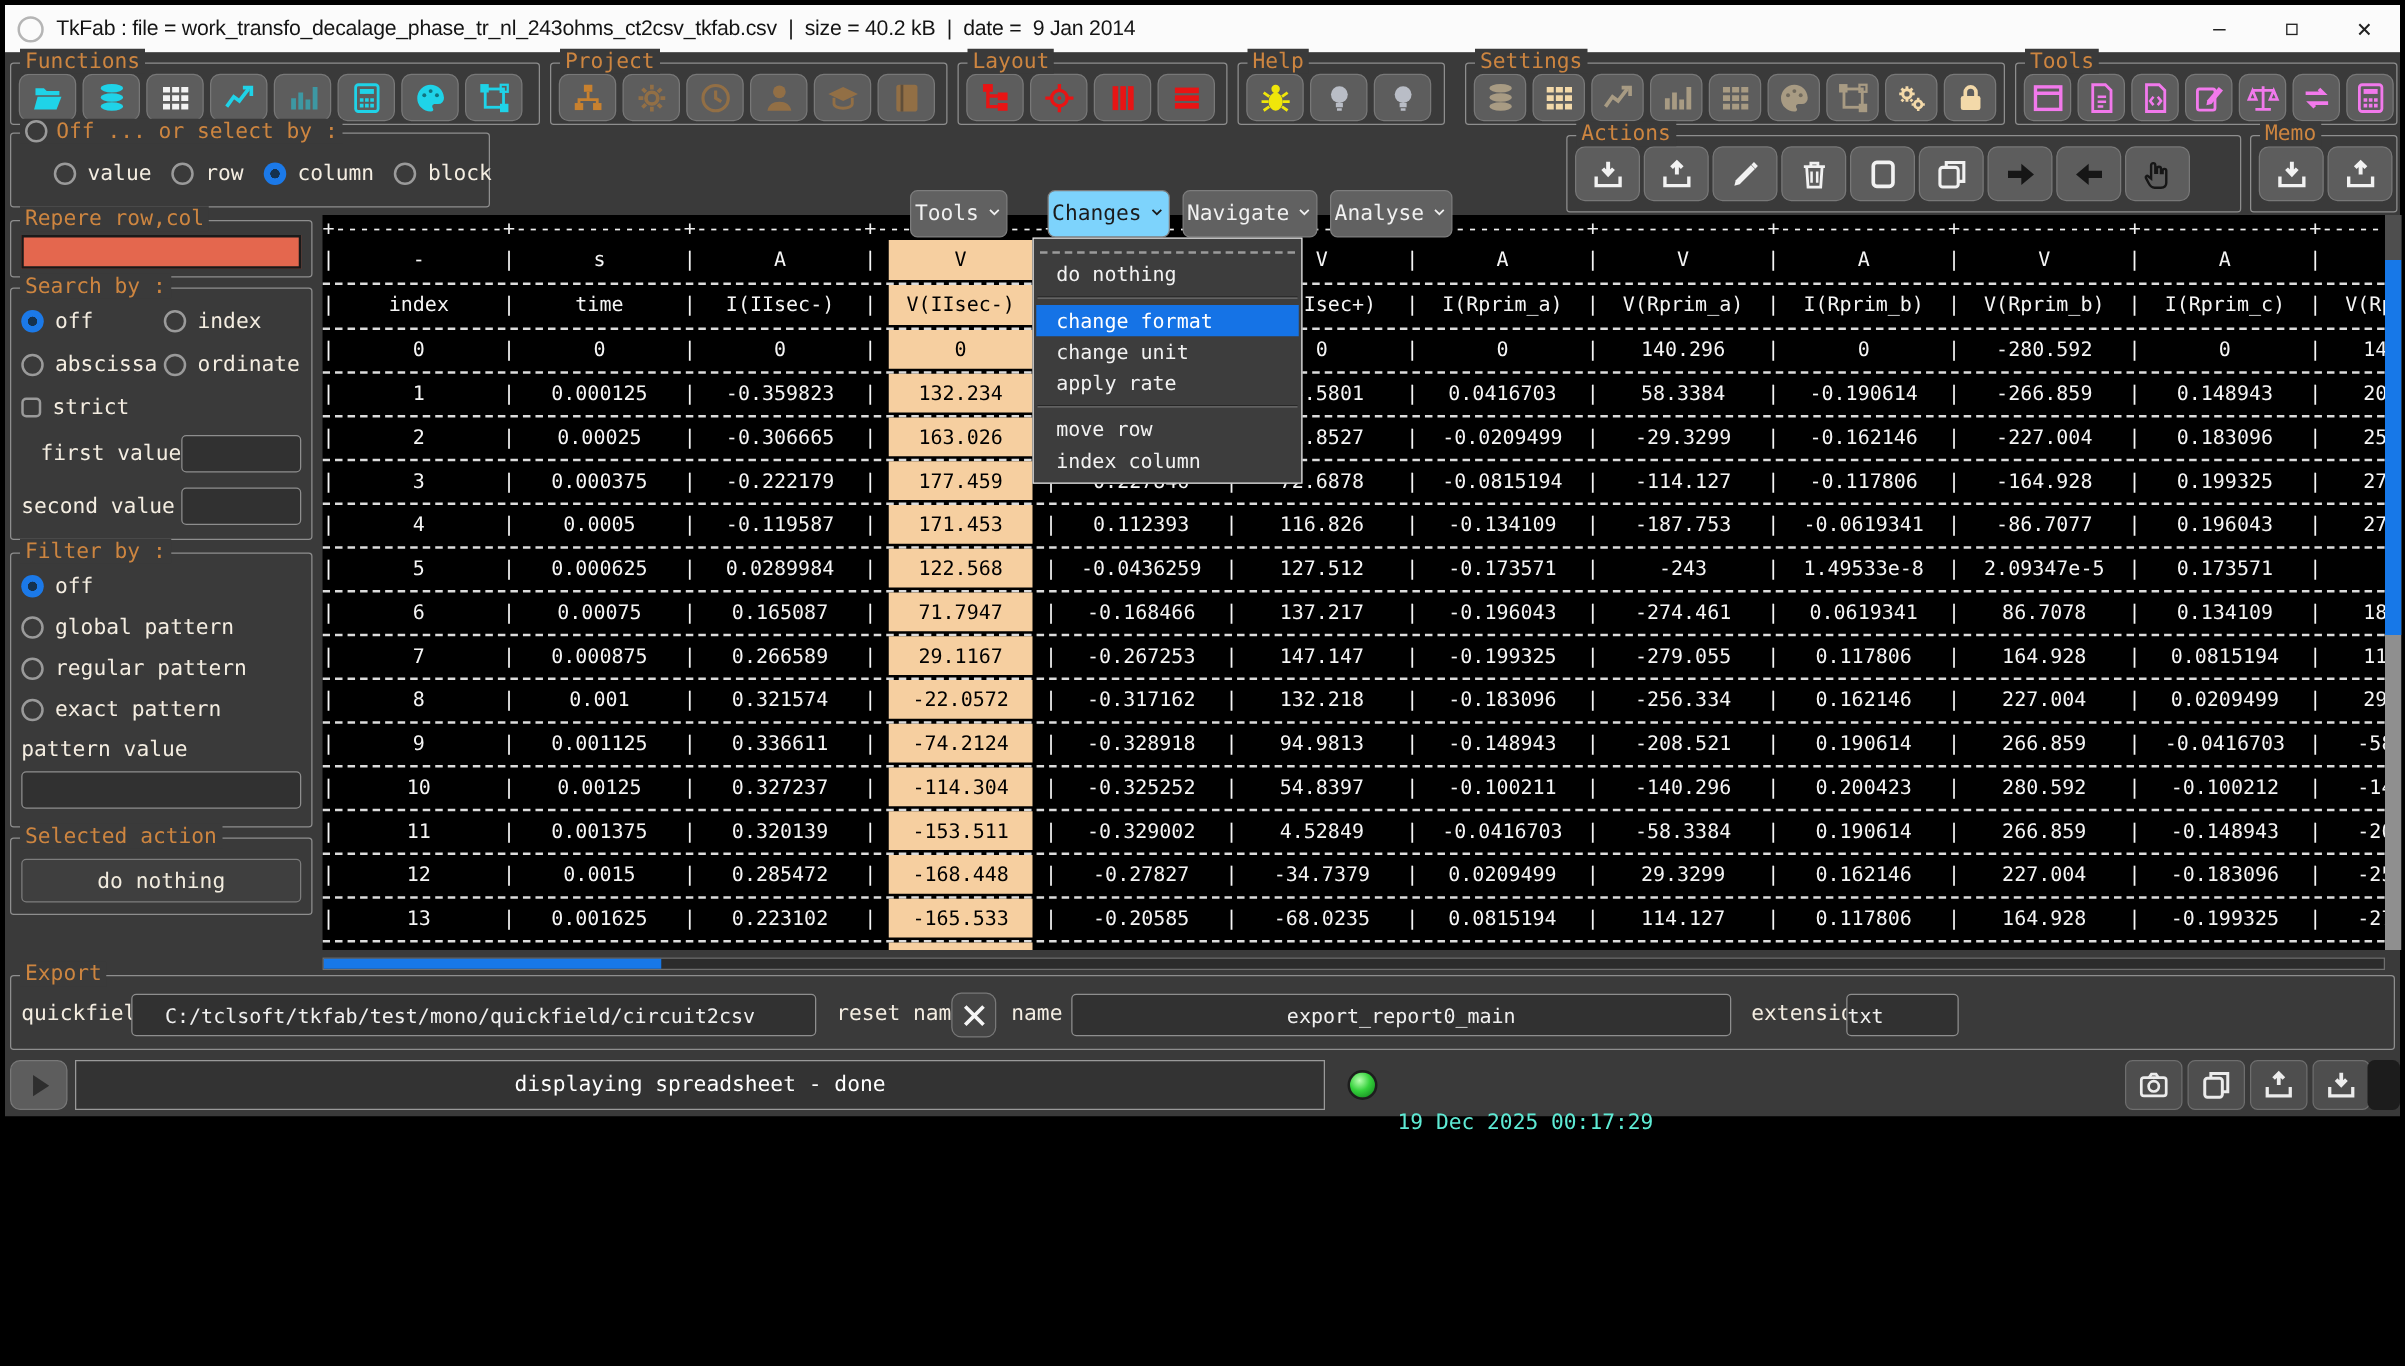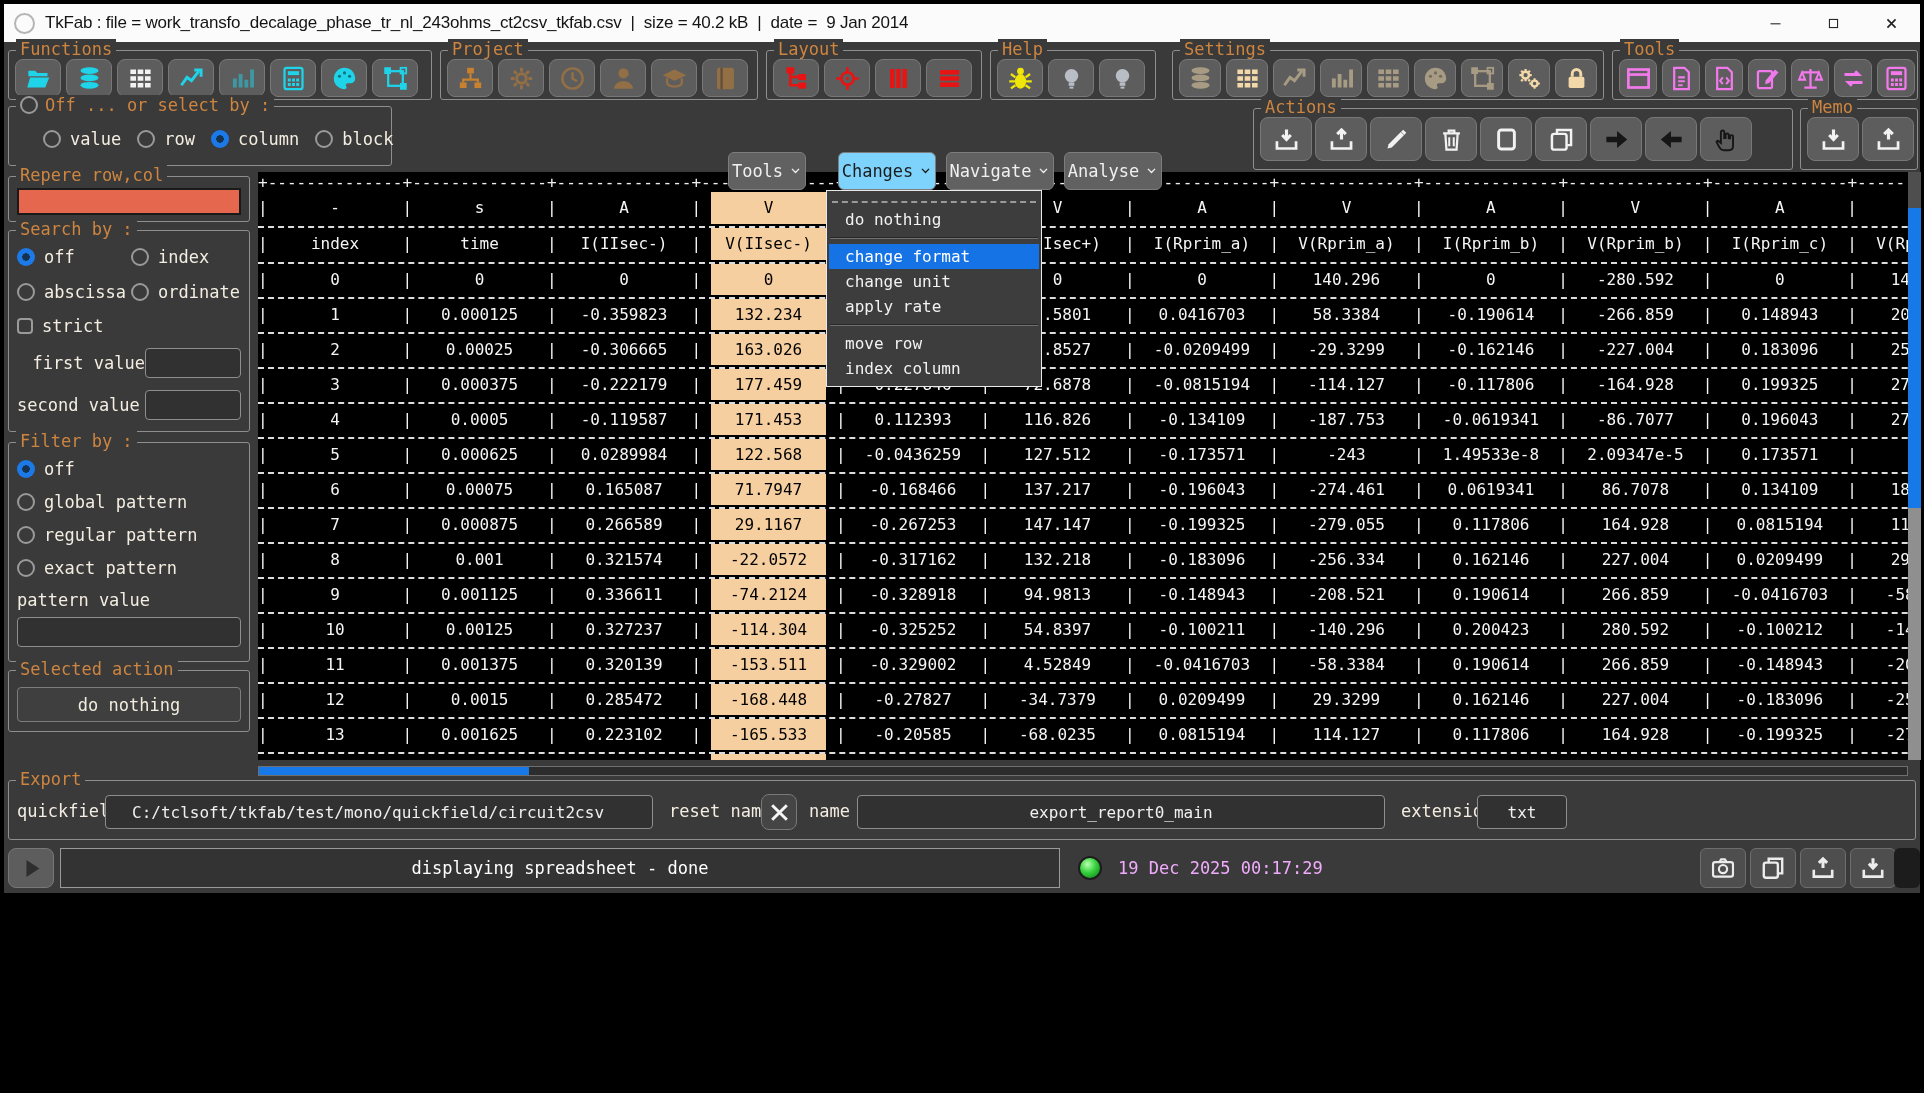--- a/index.html
+++ b/index.html
@@ -65,21 +65,21 @@
   .msep{height:0;border-top:1px solid #272727;border-bottom:1px solid #707070;margin:5px 1px;}
   
   .elabel{color:#f4ede1;font-size:17px;white-space:pre;}
   .statusfield{background:#333;border:1px solid #9a9a9a;color:#fff;font-size:17px;
                display:flex;align-items:center;justify-content:center;box-sizing:border-box;}
   .sbtn{background:#4e4e4e;border:1px solid #6e6e6e;border-radius:6px;display:flex;align-items:center;
         justify-content:center;box-sizing:border-box;color:#ececec;}
   .sbtn svg{width:26px;height:26px;}
   .led{width:24px;height:24px;border-radius:50%;border:2px solid #1d1d1d;box-sizing:border-box;
        background:radial-gradient(circle at 38% 32%,#b8ffb0,#35d23c 45%,#13861f 90%);}
-  .dt{color:#f0abfc;font-size:17px;white-space:pre;}
+  .dt{color:#5eead4;font-size:17px;white-space:pre;margin-top:30px;}
 </style>
 </head>
 <body>
 
 <div id="canvas">
 
   <div class="titlebar abs">
     <span class="appicon"></span>
     <span class="ttext"><span>TkFab : file = work_transfo_decalage_phase_tr_nl_243ohms_ct2csv_tkfab.csv</span><span>  |  </span><span>size = 40.2 kB</span><span>  |  </span><span>date =  9 Jan 2014</span></span>
     <div class="wctl">
@@ -142,21 +142,21 @@
             <svg viewBox="0 0 24 24" fill="currentColor">
               <path d="M5.5 5.5l13 13M18.5 5.5l-13 13" stroke="currentColor" stroke-width="2.6" fill="none"></path>
             </svg>
           </span>
         </div>
       <span class="elabel abs" style="left:800px;top:20px;">name</span>
       <div class="ipt abs" style="left:848px;top:14px;width:528px;height:34px;justify-content:center;">
           <span>export_report0_main</span>
         </div>
       <span class="elabel abs" style="left:1392px;top:20px;">extension</span>
-      <div class="ipt abs" style="left:1468px;top:14px;width:90px;height:34px;justify-content:center;">
+      <div class="ipt abs" style="left:1468px;top:14px;width:90px;height:34px;justify-content:flex-start;">
           <span>txt</span>
         </div>
     </div>
 
     <div class="btn abs" style="left:4px;top:806px;width:46px;height:40px;">
         <span class="icon" style="color:#2e2e2e;">
           <svg viewBox="0 0 24 24" fill="currentColor">
             <path d="M7.5 4.5 19 12 7.5 19.5z"></path>
           </svg>
         </span>

